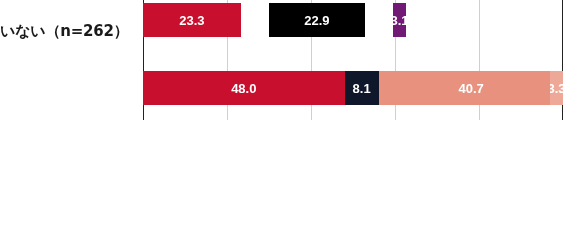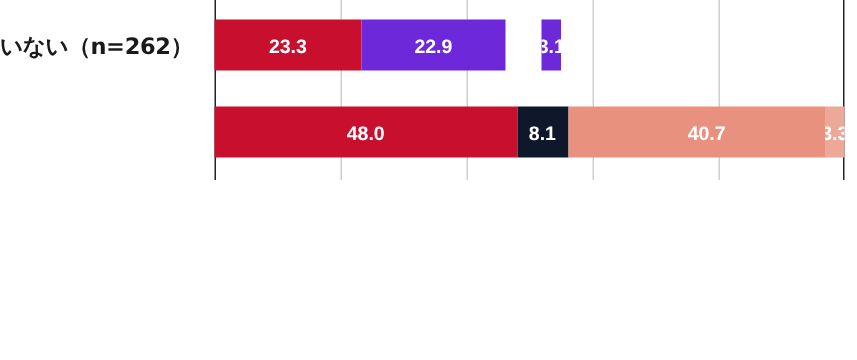--- a/index.html
+++ b/index.html
@@ -48,21 +48,21 @@
     background:#cfcfcf;
   }
   
   .bar{
     position:absolute;
     left:0;
     height:34px;
     display:flex;
     width:420px;
   }
-  .bar.row0{top:13px;}
+  .bar.row0{top:3px;gap:28px;}
   .bar.row1{top:71px;}
   .seg{
     height:100%;
     display:flex;
     align-items:center;
     justify-content:center;
     color:#ffffff;
     font-size:13px;
     font-weight:bold;
     box-sizing:border-box;
@@ -85,24 +85,24 @@
 
     <div class="gridline" style="left: 84px; background: rgb(207, 207, 207);"></div>
     <div class="gridline" style="left: 168px; background: rgb(207, 207, 207);"></div>
     <div class="gridline" style="left: 252px; background: rgb(207, 207, 207);"></div>
     <div class="gridline" style="left: 336px; background: rgb(207, 207, 207);"></div>
 
     <div class="bar row0">
       <div class="seg" style="flex: 0 0 23.3%; background: rgb(200, 16, 46);">
         <span>23.3</span>
       </div>
-      <div class="seg" style="flex: 0 0 22.9%; background: #6d28d9; justify-content: center;">
+      <div class="seg" style="flex: 0 0 22.9%; background: #000000; justify-content: center;">
         <span>22.9</span>
       </div>
-      <div class="seg" style="flex: 0 0 3.1%; background: #6d28d9; margin-left: 24px;">
+      <div class="seg" style="flex: 0 0 3.1%; background: #701a75;">
         <span>3.1</span>
       </div>
     </div>
 
     <div class="bar row1">
       <div class="seg" style="flex: 0 0 48%; background: rgb(200, 16, 46);">
         <span>48.0</span>
       </div>
       <div class="seg" style="flex: 0 0 8.1%; background: #0f172a;">
         <span>8.1</span>

